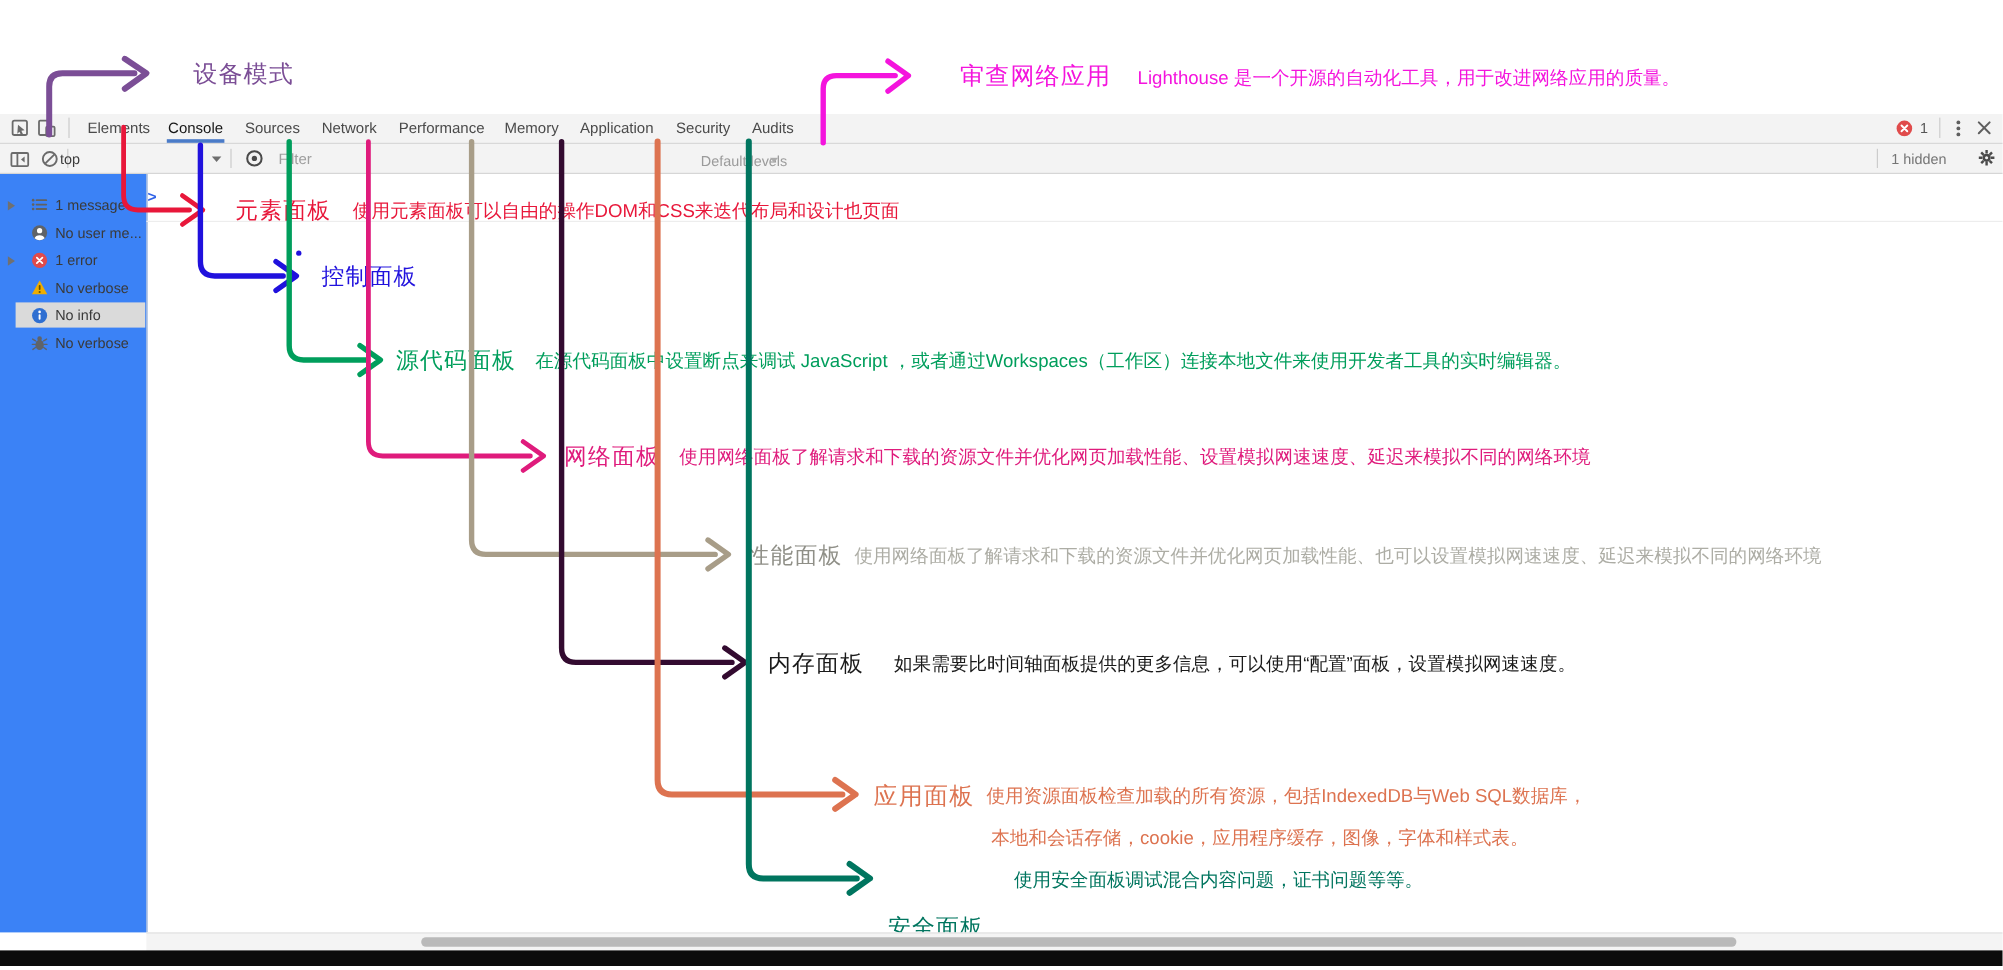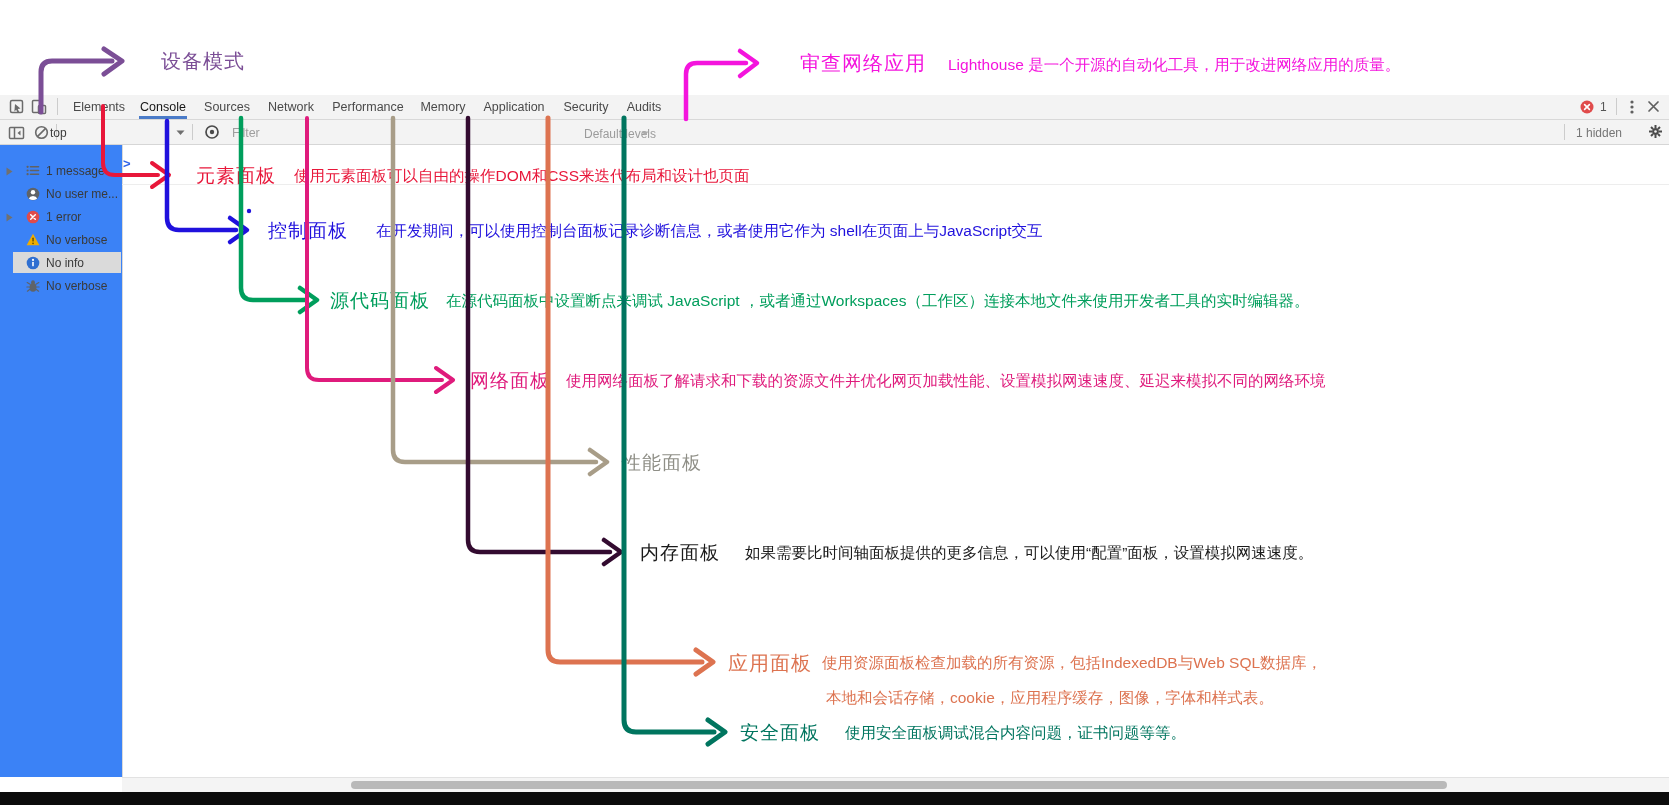--- a/index.html
+++ b/index.html
@@ -258,36 +258,36 @@
 
   <span class="ann-t big" style="left: 161px; top: 48px; color: rgb(123, 78, 150);">设备模式</span>
 
   <span class="ann-t big" style="left: 800px; top: 50px; color: rgb(244, 20, 221);">审查网络应用</span>
   <span class="ann-d" style="left: 948px; top: 55px; color: rgb(244, 20, 221);">Lighthouse 是一个开源的自动化工具，用于改进网络应用的质量。</span>
 
   <span class="ann-t" style="left: 196px; top: 163px; color: rgb(232, 23, 58);">元素面板</span>
   <span class="ann-d" style="left: 294px; top: 166px; color: rgb(232, 23, 58);">使用元素面板可以自由的操作DOM和CSS来迭代布局和设计也页面</span>
 
   <span class="ann-t" style="left: 268px; top: 218px; color: rgb(32, 17, 221);">控制面板</span>
-  <span class="ann-d" style="left: 376px; top: 221px; color: rgb(32, 17, 221);">在开发期间，可以使用控制台面板记录诊断信息，或者使用它作为 shell在页面上与JavaScript交互</span>
 
   <span class="ann-t" style="left: 330px; top: 288px; color: rgb(0, 158, 92);">源代码面板</span>
   <span class="ann-d" style="left: 446px; top: 291px; color: rgb(0, 158, 92);">在源代码面板中设置断点来调试 JavaScript ，或者通过Workspaces（工作区）连接本地文件来使用开发者工具的实时编辑器。</span>
 
   <span class="ann-t" style="left: 470px; top: 368px; color: rgb(223, 27, 124);">网络面板</span>
   <span class="ann-d" style="left: 566px; top: 371px; color: rgb(223, 27, 124);">使用网络面板了解请求和下载的资源文件并优化网页加载性能、设置模拟网速速度、延迟来模拟不同的网络环境</span>
 
   <span class="ann-t" style="left: 622px; top: 450px; color: rgb(143, 143, 135);">性能面板</span>
+  <span class="ann-d" style="left: 712px; top: 453px; color: rgb(173, 173, 165);">使用网络面板了解请求和下载的资源文件并优化网页加载性能、也可以设置模拟网速速度、延迟来模拟不同的网络环境</span>
 
   <span class="ann-t" style="left: 640px; top: 540px; color: rgb(26, 26, 26);">内存面板</span>
   <span class="ann-d" style="left: 745px; top: 543px; color: rgb(26, 26, 26);">如果需要比时间轴面板提供的更多信息，可以使用“配置”面板，设置模拟网速速度。</span>
 
   <span class="ann-t big" style="left: 728px; top: 650px; color: rgb(221, 115, 80);">应用面板</span>
   <span class="ann-d" style="left: 822px; top: 653px; color: rgb(221, 115, 80);">使用资源面板检查加载的所有资源，包括IndexedDB与Web SQL数据库，</span>
   <span class="ann-d" style="left: 826px; top: 688px; color: rgb(221, 115, 80);">本地和会话存储，cookie，应用程序缓存，图像，字体和样式表。</span>
 
-  <span class="ann-t" style="left: 740px; top: 720px; color: rgb(0, 117, 95);">安全面板</span>
+  <span class="ann-t" style="left: 740px; top: 760px; color: rgb(0, 117, 95);">安全面板</span>
   <span class="ann-d" style="left: 845px; top: 723px; color: rgb(0, 117, 95);">使用安全面板调试混合内容问题，证书问题等等。</span>
 
   <div class="abs scrolltrack"></div>
   <div class="abs scrollthumb"></div>
   <div class="abs blackbar"></div>
 </div>
 
 </body></html>

